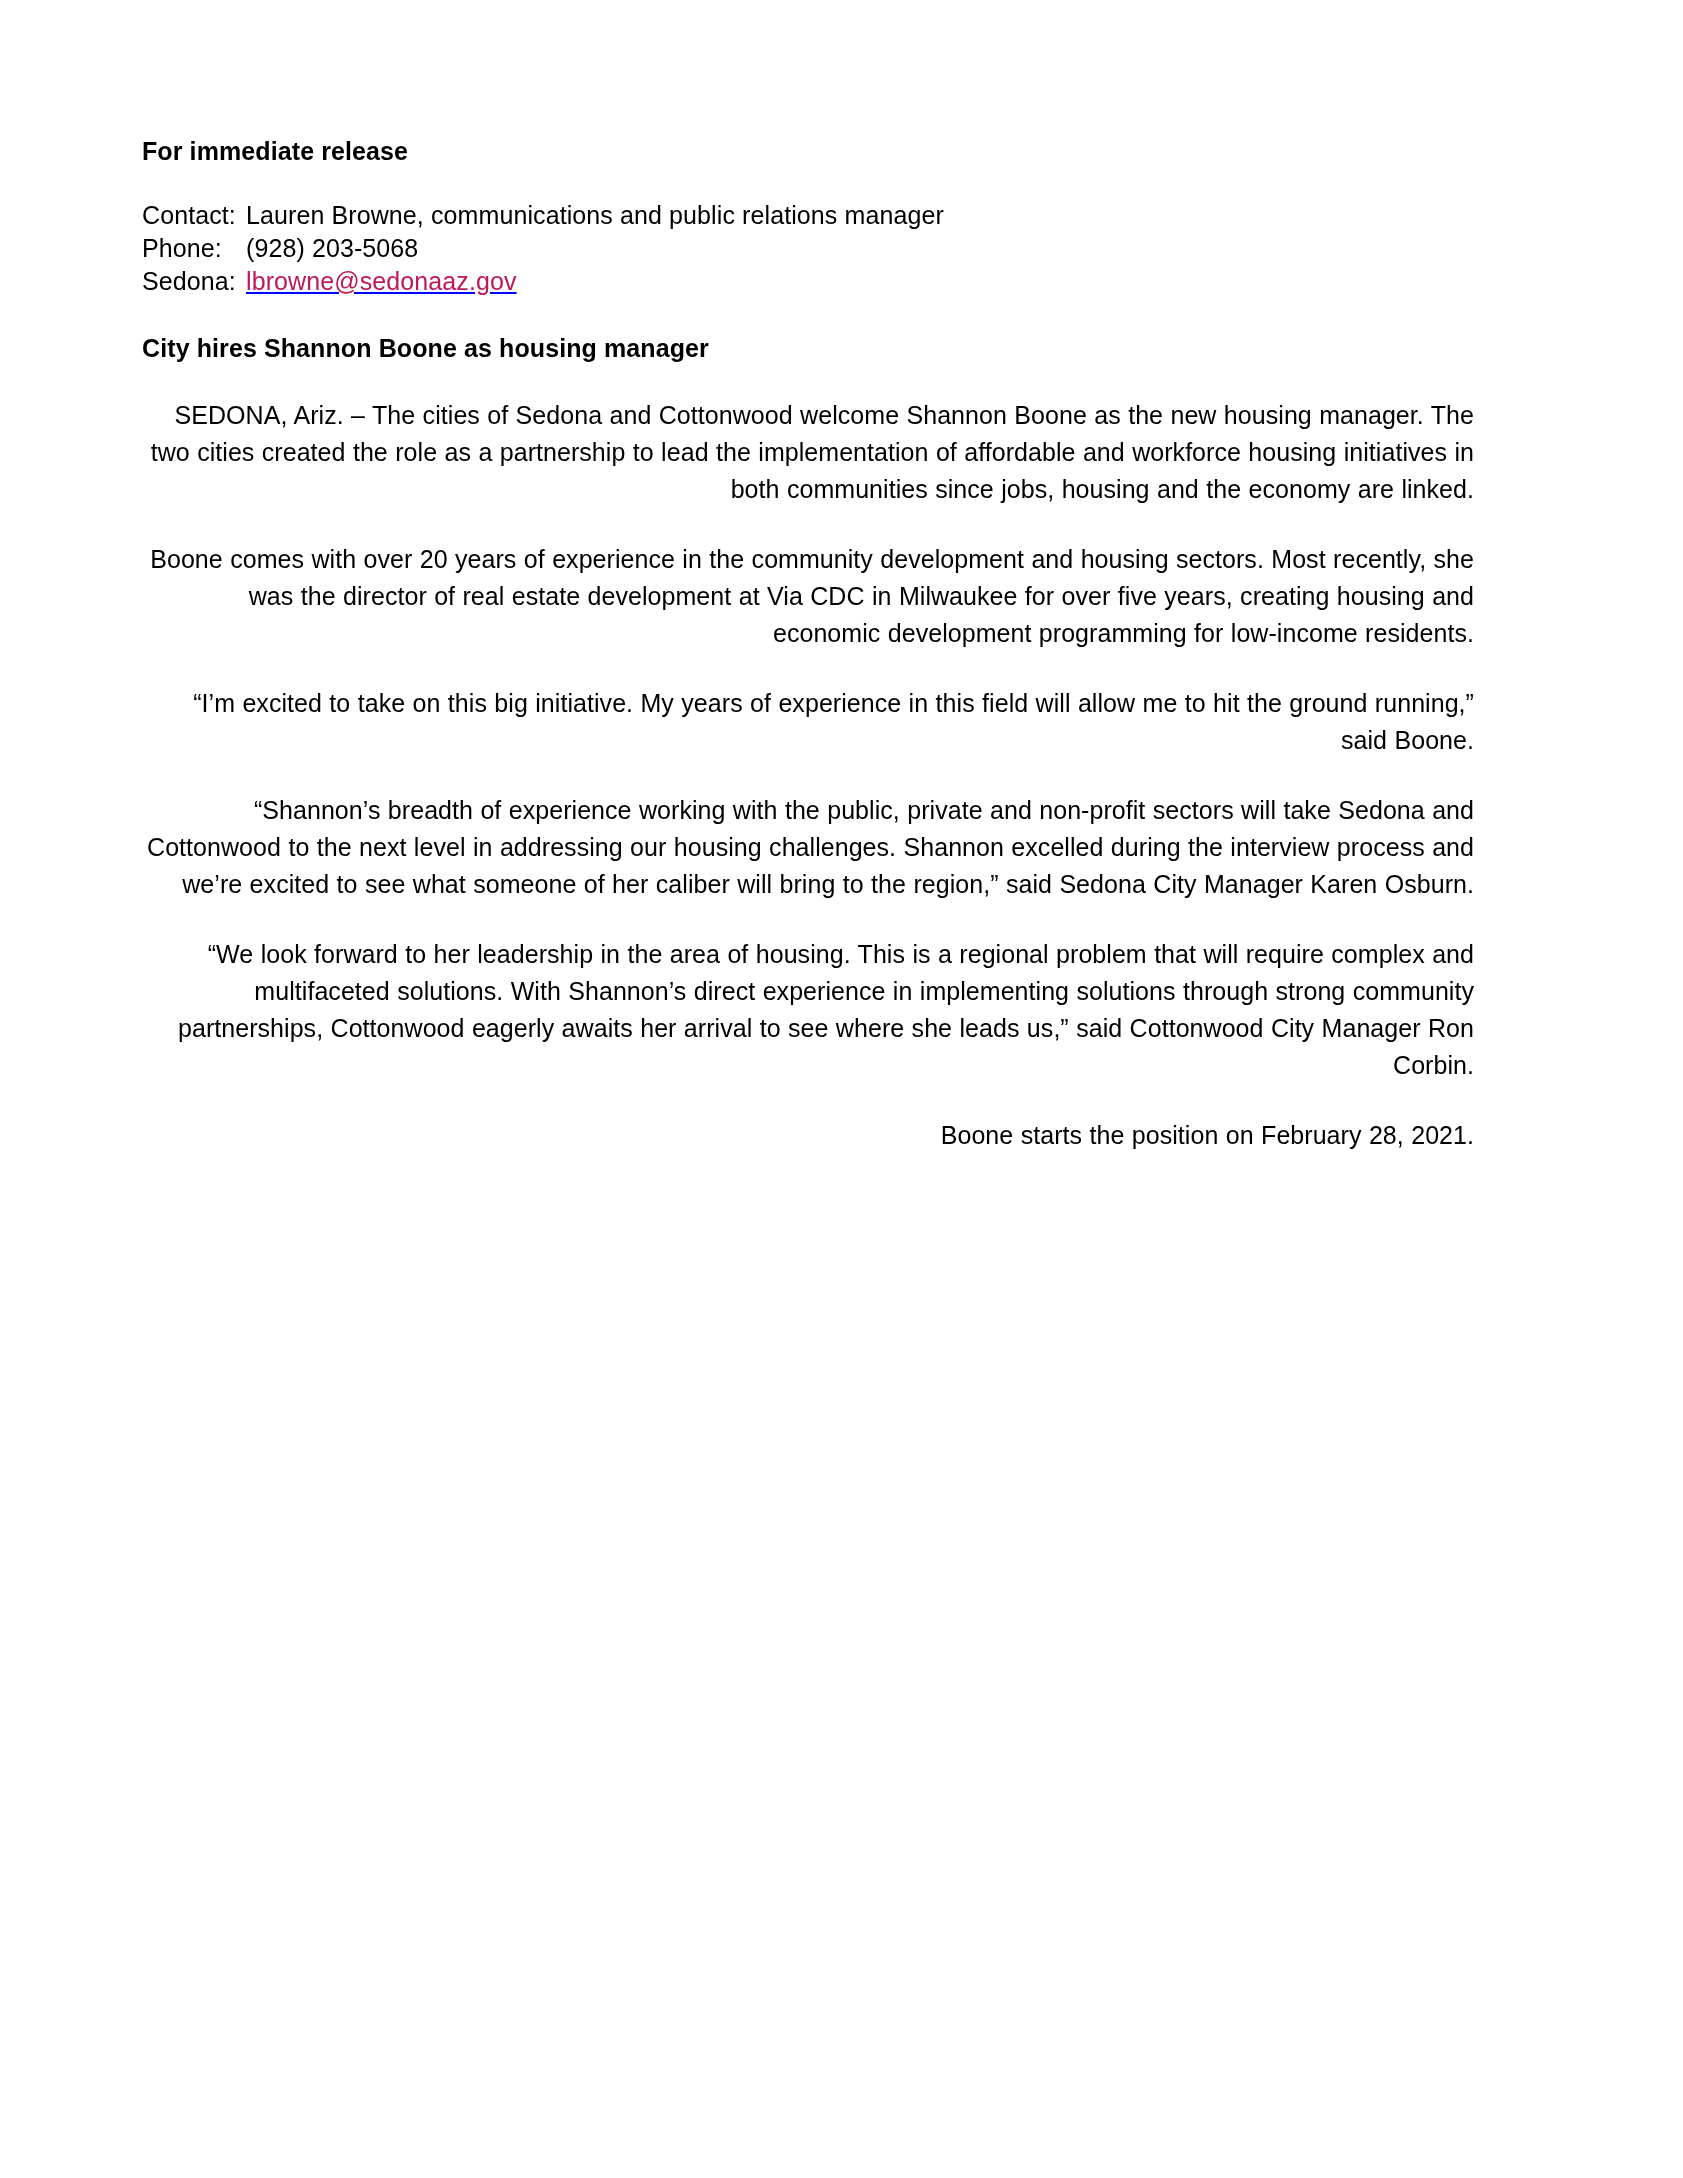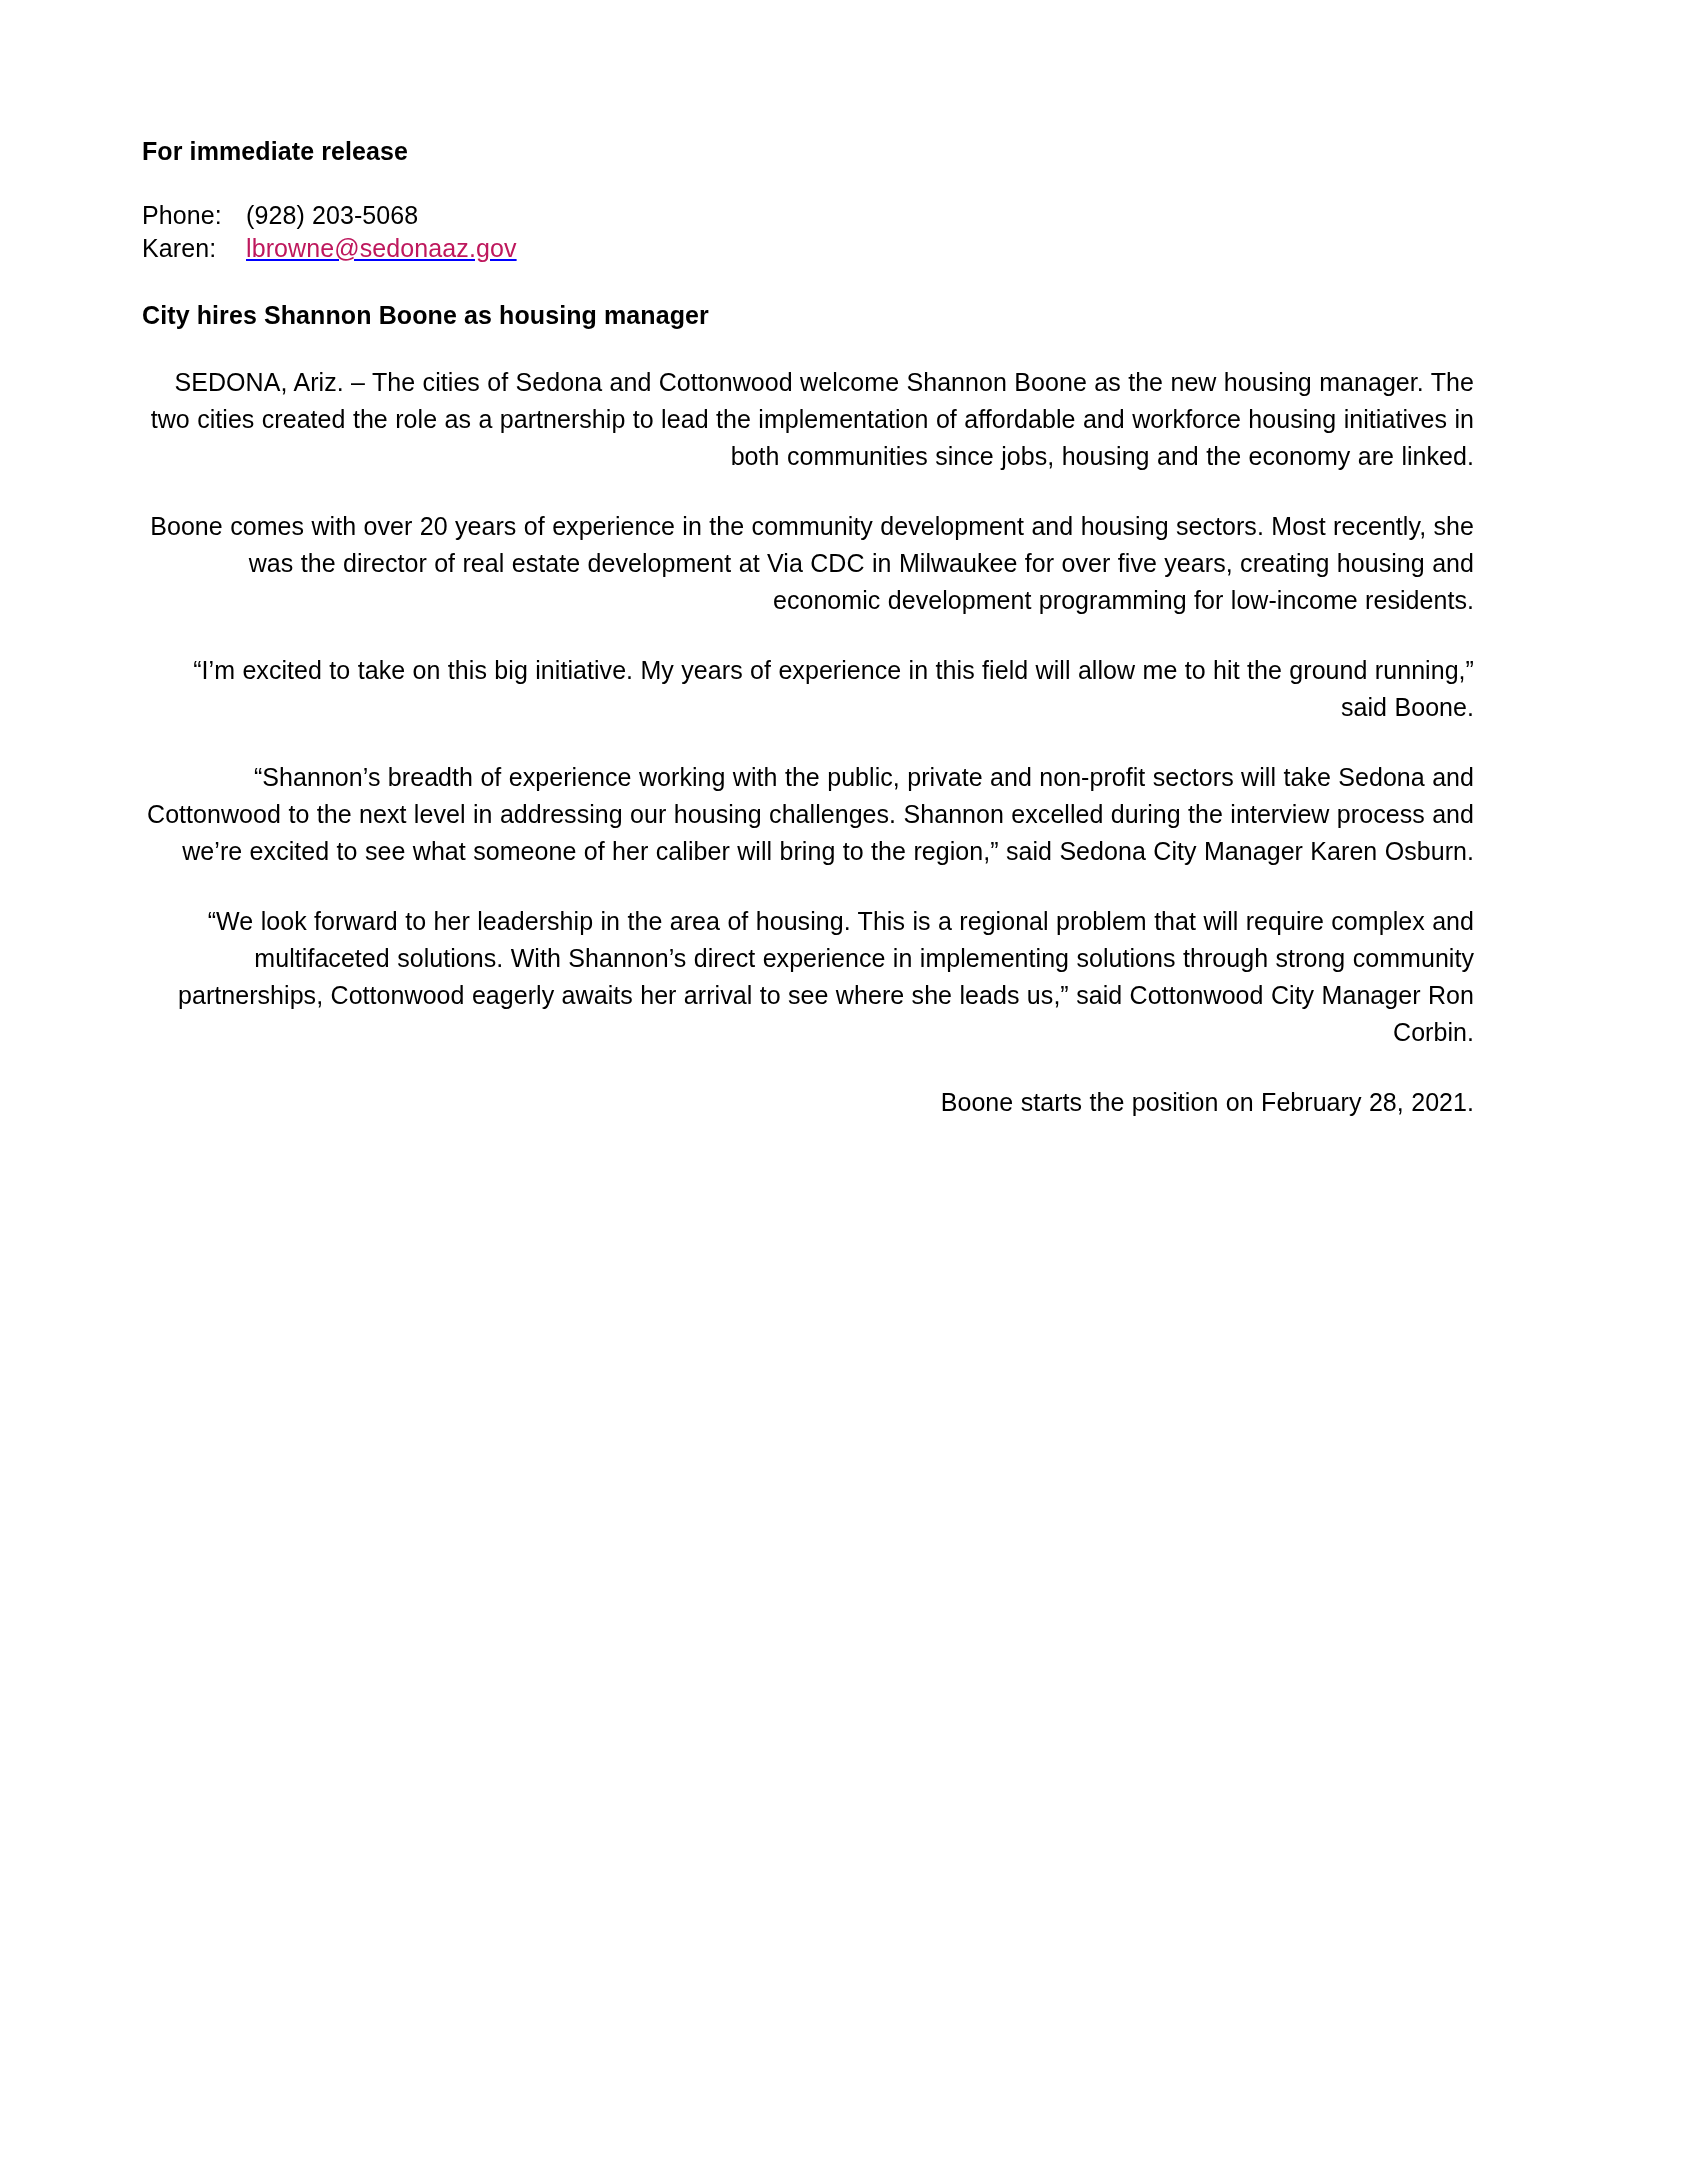--- a/index.html
+++ b/index.html
@@ -99,25 +99,29 @@
 <div class="page">
   <div class="doc-body">
 
     <div class="release-label">For immediate release</div>
 
 
     <div class="spacer-block"></div>
 
     <div class="contact-block">
       <div class="contact-row">
+        <span class="contact-label">Contact:</span>
+        <span class="contact-value">Lauren Browne, communications and public relations manager</span>
+      </div>
+      <div class="contact-row">
         <span class="contact-label">Phone:</span>
         <span class="contact-value">(928) 203-5068</span>
       </div>
       <div class="contact-row">
-        <span class="contact-label">Karen:</span>
+        <span class="contact-label">Sedona:</span>
         <a class="email-link">lbrowne@sedonaaz.gov</a>
       </div>
     </div>
 
     <div class="spacer-headline"></div>
 
     <div class="headline">City hires Shannon Boone as housing manager</div>
 
     <div class="spacer-para"></div>
 

